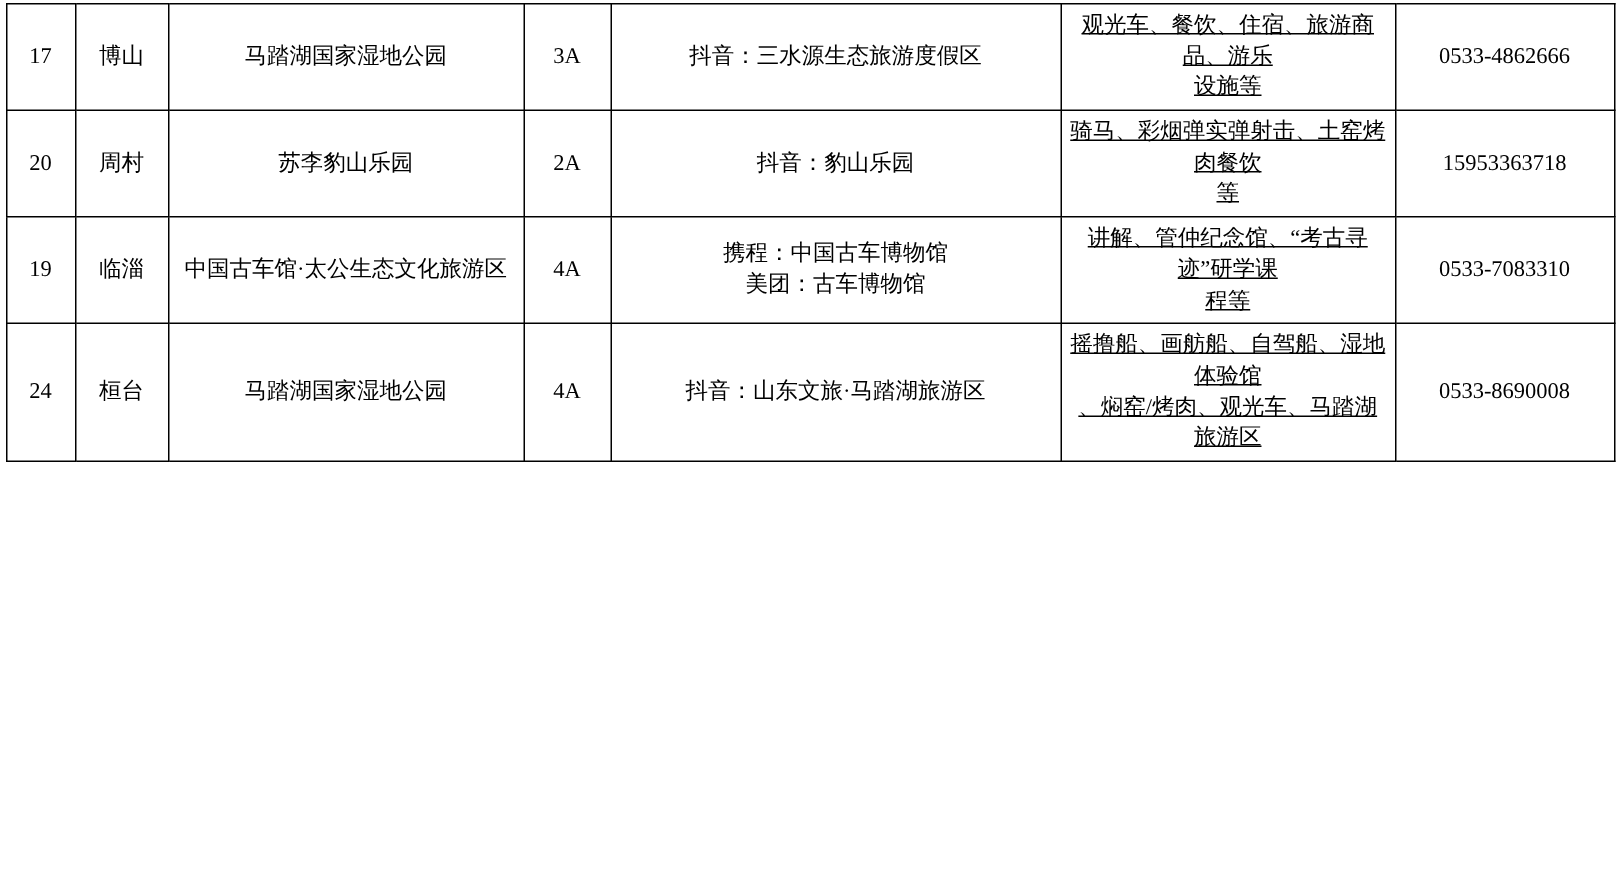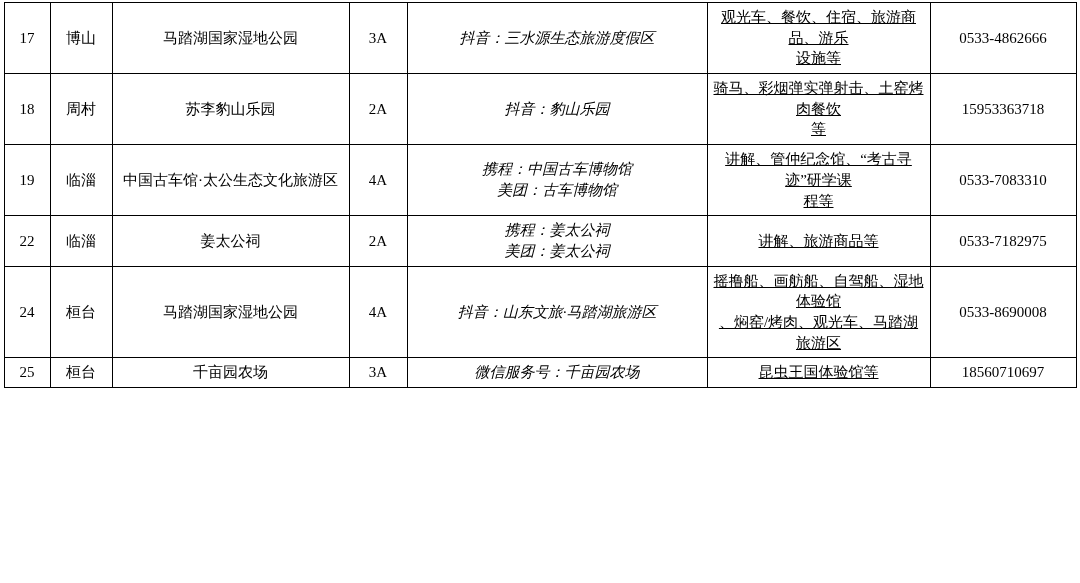--- a/index.html
+++ b/index.html
@@ -43,21 +43,21 @@
   col.c-name   { width: 237px; }
   col.c-level  { width: 58px; }
   col.c-plat   { width: 300px; }
   col.c-serv   { width: 223px; }
   col.c-phone  { width: 146px; }
 
   td.idx   { font-size: 15px; }
   td.area  { font-size: 15px; }
   td.name  { font-size: 15px; }
   td.level { font-size: 15px; }
-  td.plat  { font-size: 15px; font-style: italic; }
+  td.plat  { font-size: 15px; }
   td.serv  { font-size: 15px; text-align: left; padding-left: 8px; padding-right: 8px; text-decoration: underline; }
   td.serv.center { text-align: center; }
   td.phone { font-size: 15px; }
 
   .line { display: block; }
 </style>
 </head>
 <body>
 
 <div class="sheet">
@@ -80,21 +80,21 @@
           <td class="plat">
             <span class="line">抖音：三水源生态旅游度假区</span>
           </td>
           <td class="serv">
             <span class="line">观光车、餐饮、住宿、旅游商品、游乐</span>
             <span class="line">设施等</span>
           </td>
           <td class="phone"><span>0533-4862666</span></td>
         </tr>
         <tr>
-          <td class="idx"><span>18</span></td>
+          <td class="idx"><span>20</span></td>
           <td class="area"><span>周村</span></td>
           <td class="name"><span>苏李豹山乐园</span></td>
           <td class="level"><span>2A</span></td>
           <td class="plat">
             <span class="line">抖音：豹山乐园</span>
           </td>
           <td class="serv">
             <span class="line">骑马、彩烟弹实弹射击、土窑烤肉餐饮</span>
             <span class="line">等</span>
           </td>
@@ -109,55 +109,28 @@
             <span class="line">携程：中国古车博物馆</span>
             <span class="line">美团：古车博物馆</span>
           </td>
           <td class="serv">
             <span class="line">讲解、管仲纪念馆、“考古寻迹”研学课</span>
             <span class="line">程等</span>
           </td>
           <td class="phone"><span>0533-7083310</span></td>
         </tr>
         <tr>
-          <td class="idx"><span>22</span></td>
-          <td class="area"><span>临淄</span></td>
-          <td class="name"><span>姜太公祠</span></td>
-          <td class="level"><span>2A</span></td>
-          <td class="plat">
-            <span class="line">携程：姜太公祠</span>
-            <span class="line">美团：姜太公祠</span>
-          </td>
-          <td class="serv center">
-            <span class="line">讲解、旅游商品等</span>
-          </td>
-          <td class="phone"><span>0533-7182975</span></td>
-        </tr>
-        <tr>
           <td class="idx"><span>24</span></td>
           <td class="area"><span>桓台</span></td>
           <td class="name"><span>马踏湖国家湿地公园</span></td>
           <td class="level"><span>4A</span></td>
           <td class="plat">
             <span class="line">抖音：山东文旅·马踏湖旅游区</span>
           </td>
           <td class="serv">
             <span class="line">摇撸船、画舫船、自驾船、湿地体验馆</span>
             <span class="line">、焖窑/烤肉、观光车、马踏湖旅游区</span>
           </td>
           <td class="phone"><span>0533-8690008</span></td>
         </tr>
-        <tr>
-          <td class="idx"><span>25</span></td>
-          <td class="area"><span>桓台</span></td>
-          <td class="name"><span>千亩园农场</span></td>
-          <td class="level"><span>3A</span></td>
-          <td class="plat">
-            <span class="line">微信服务号：千亩园农场</span>
-          </td>
-          <td class="serv center">
-            <span class="line">昆虫王国体验馆等</span>
-          </td>
-          <td class="phone"><span>18560710697</span></td>
-        </tr>
       </tbody>
   </table>
 </div>
 
 </body></html>

